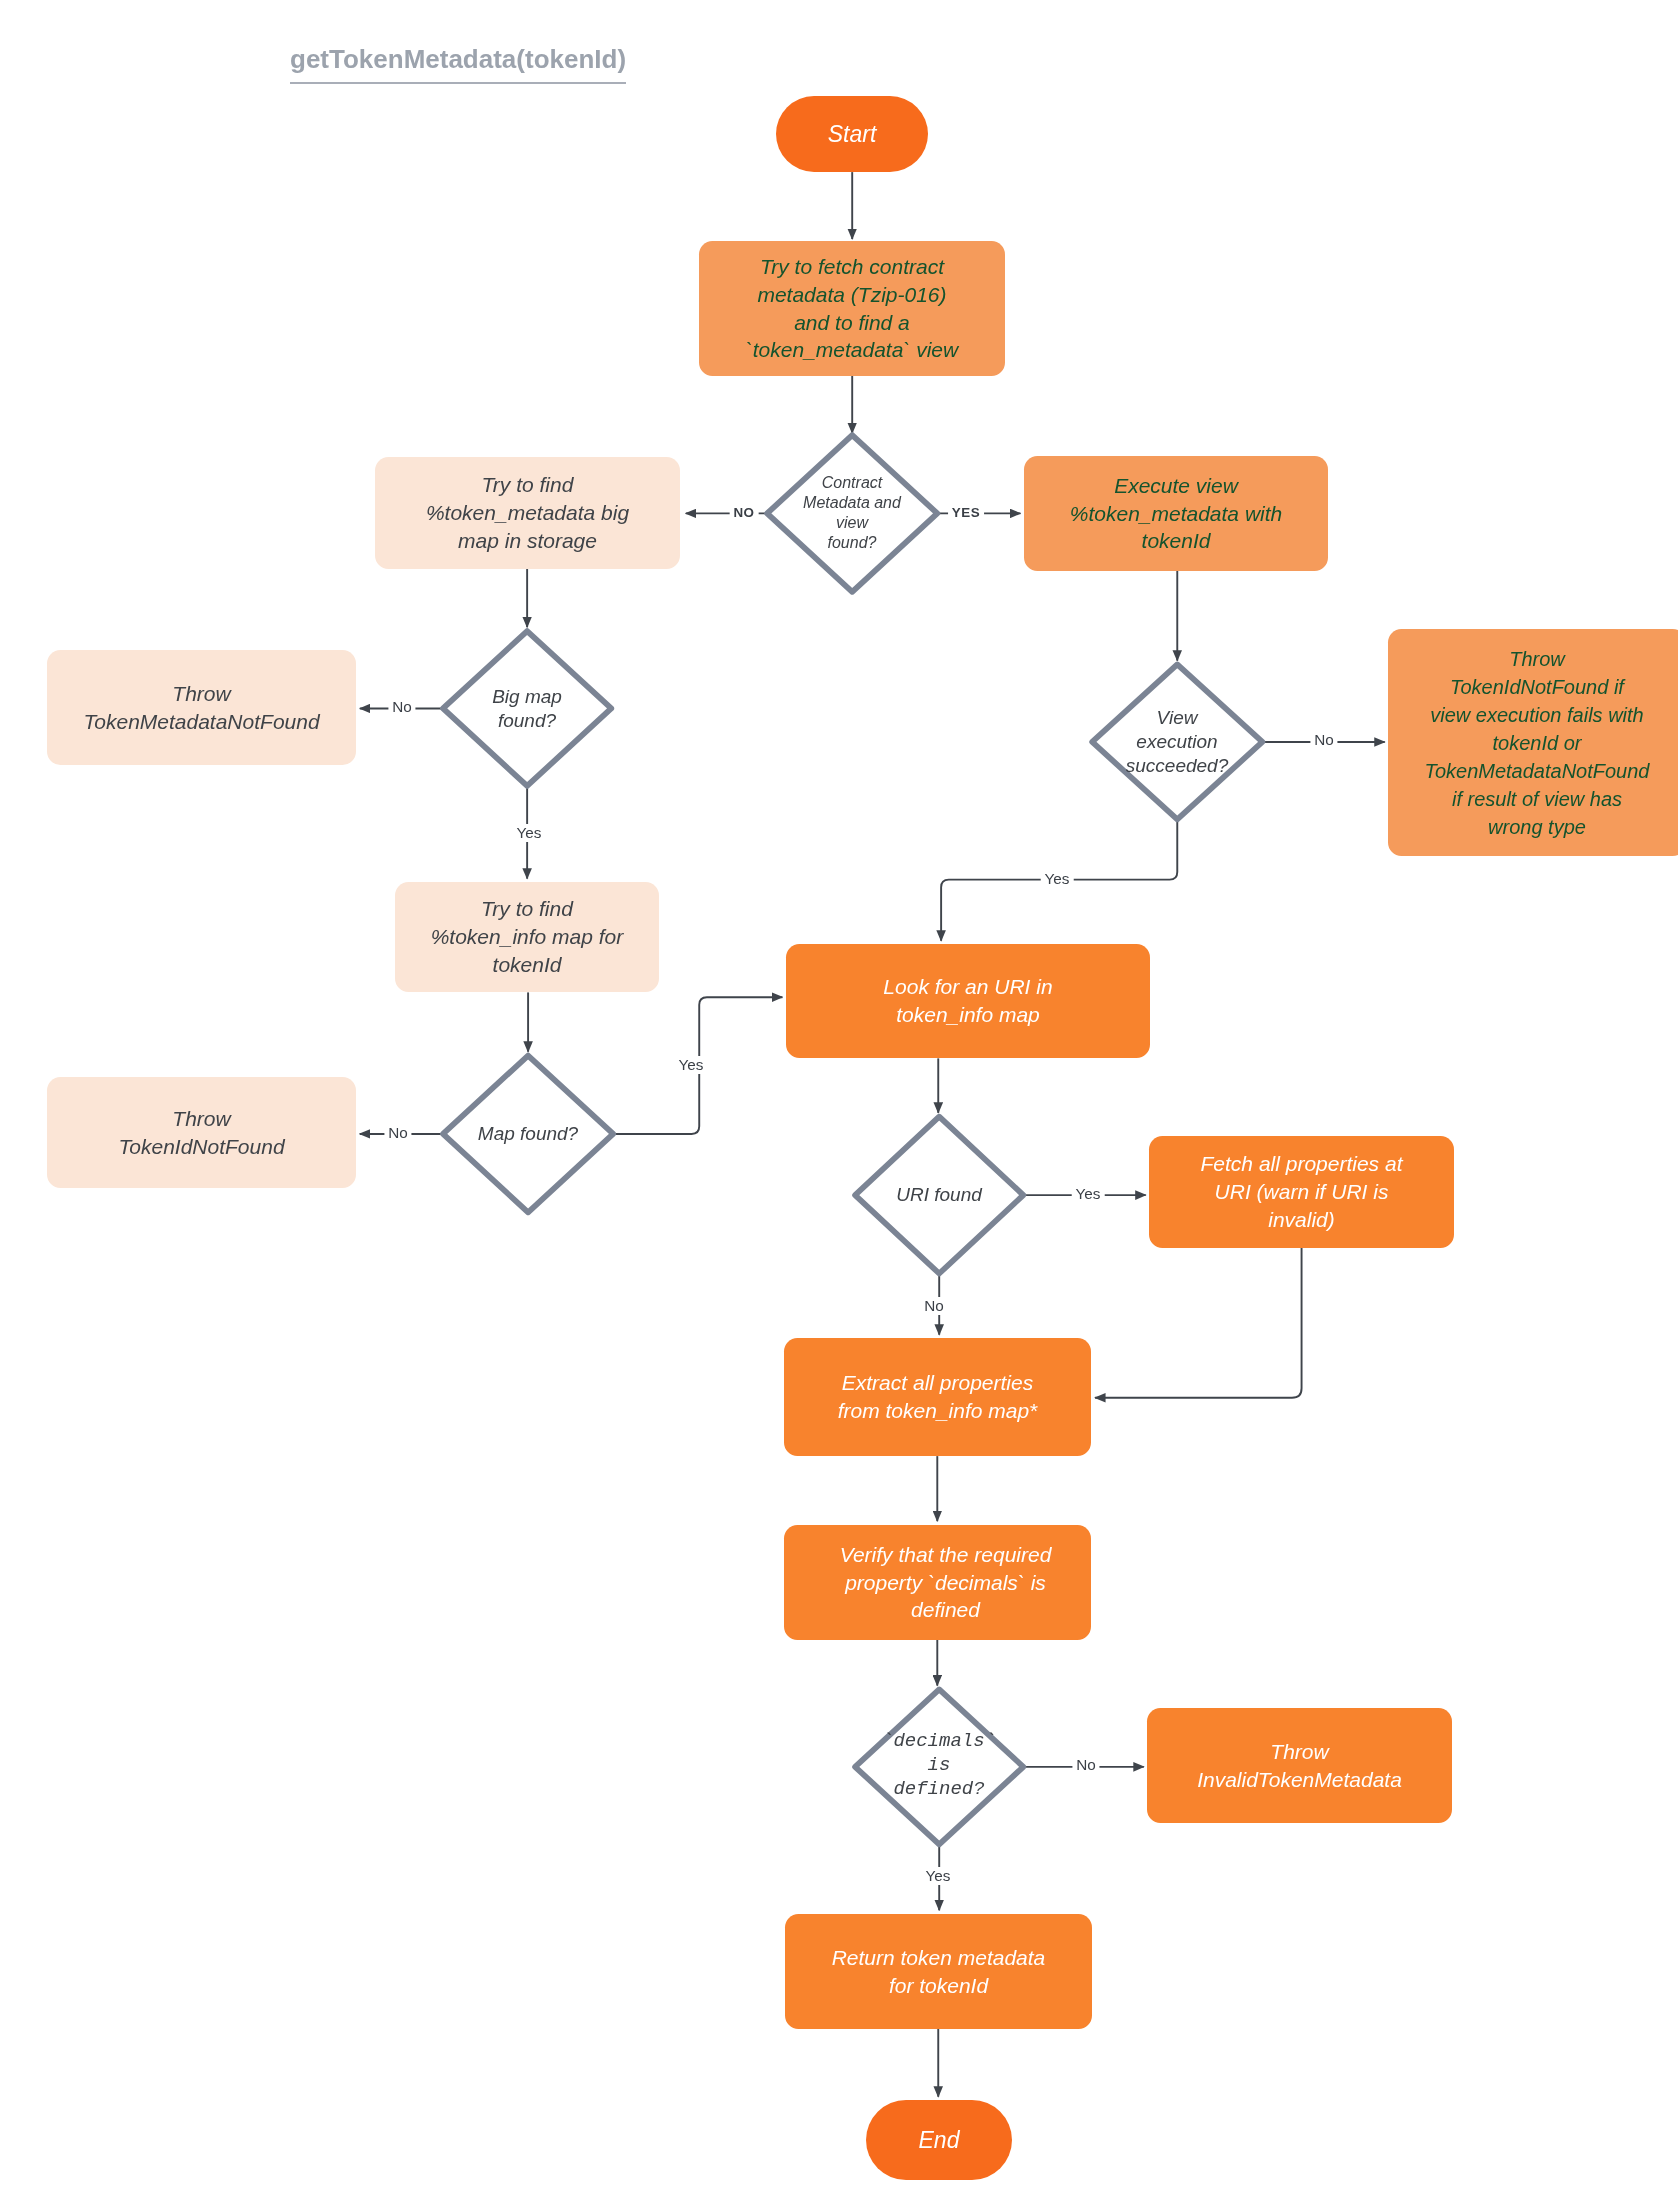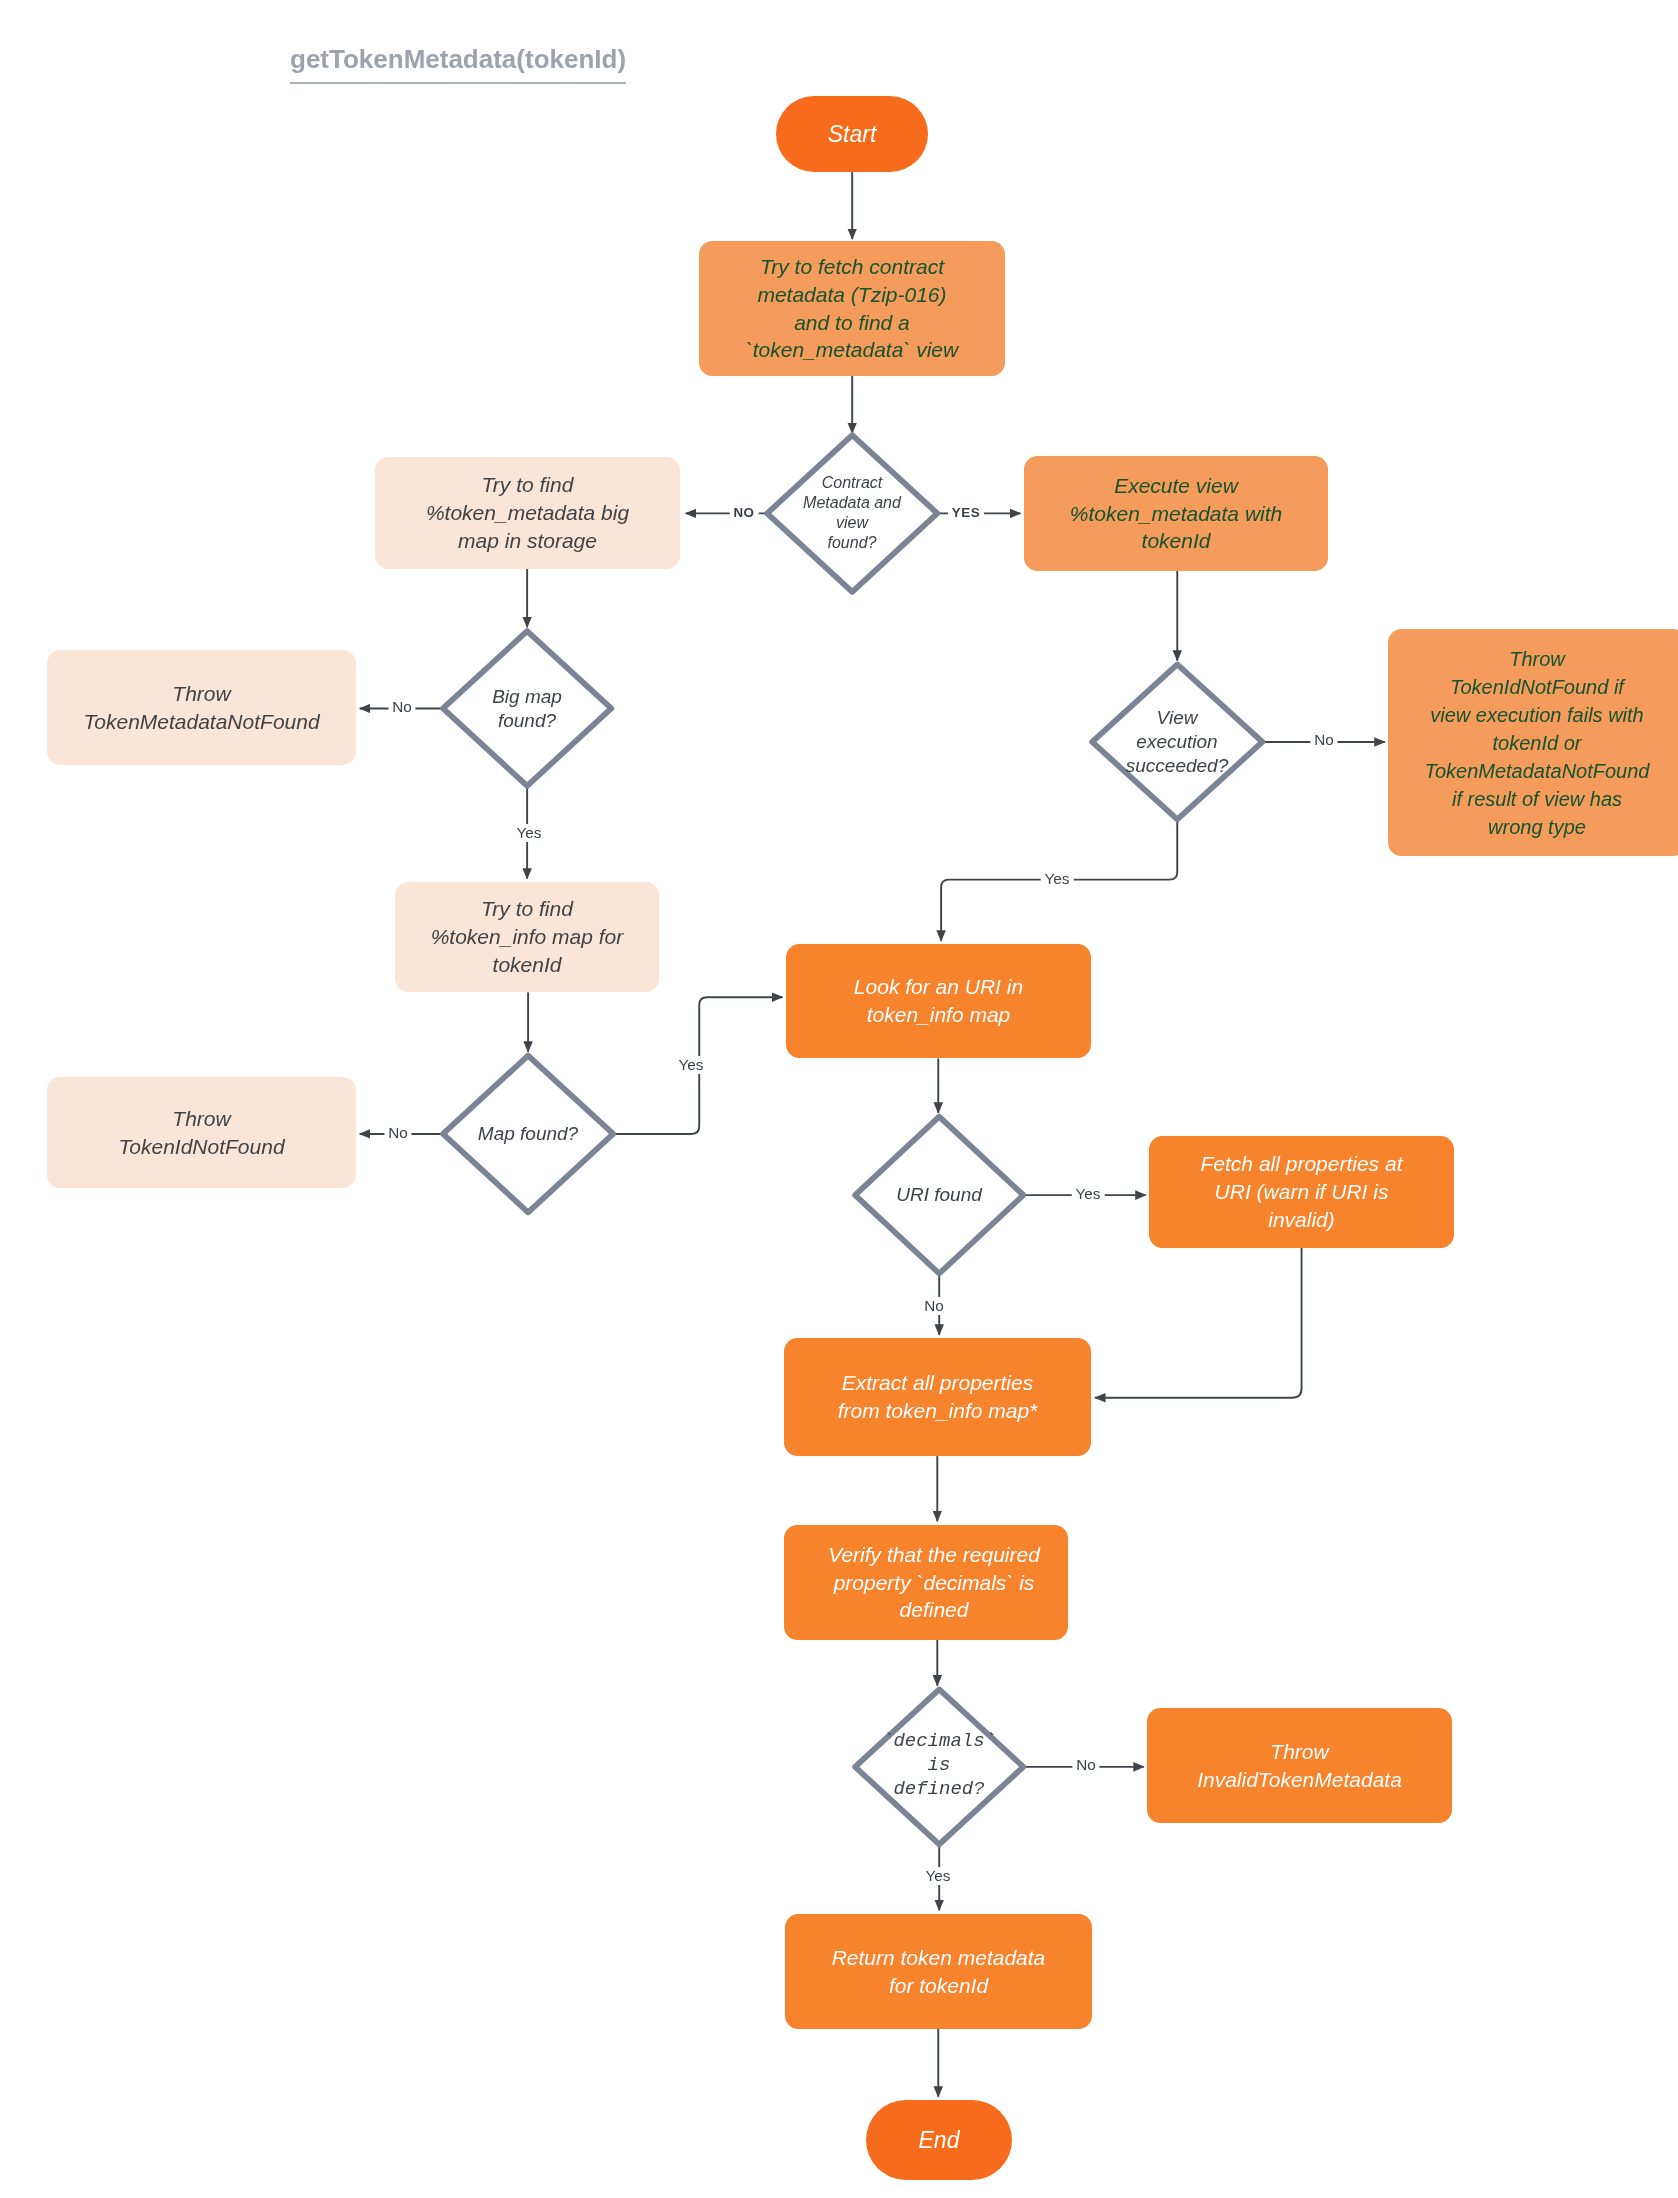--- a/index.html
+++ b/index.html
@@ -121,37 +121,37 @@
   <div class="node box medium small" style="left:1360px;top:629px;width:298px;height:227px;">
     <span class="node-label">Throw
 TokenIdNotFound if
 view execution fails with
 tokenId or
 TokenMetadataNotFound
 if result of view has
 wrong type</span>
   </div>
 
-  <div class="node box bright" style="left:758px;top:944px;width:305px;height:114px;">
+  <div class="node box bright" style="left:758px;top:944px;width:364px;height:114px;">
     <span class="node-label">Look for an URI in
 token_info map</span>
   </div>
 
   <div class="node box bright" style="left:1121px;top:1136px;width:305px;height:112px;">
     <span class="node-label">Fetch all properties at
 URI (warn if URI is
 invalid)</span>
   </div>
 
   <div class="node box bright" style="left:756px;top:1338px;width:307px;height:118px;">
     <span class="node-label">Extract all properties
 from token_info map*</span>
   </div>
 
-  <div class="node box bright" style="left:756px;top:1525px;width:284px;height:115px;padding-left:16px;">
+  <div class="node box bright" style="left:756px;top:1525px;width:307px;height:115px;padding-left:16px;">
     <span class="node-label">Verify that the required
 property `decimals` is
 defined</span>
   </div>
 
   <div class="node box bright" style="left:1119px;top:1708px;width:305px;height:115px;">
     <span class="node-label">Throw
 InvalidTokenMetadata</span>
   </div>
 

